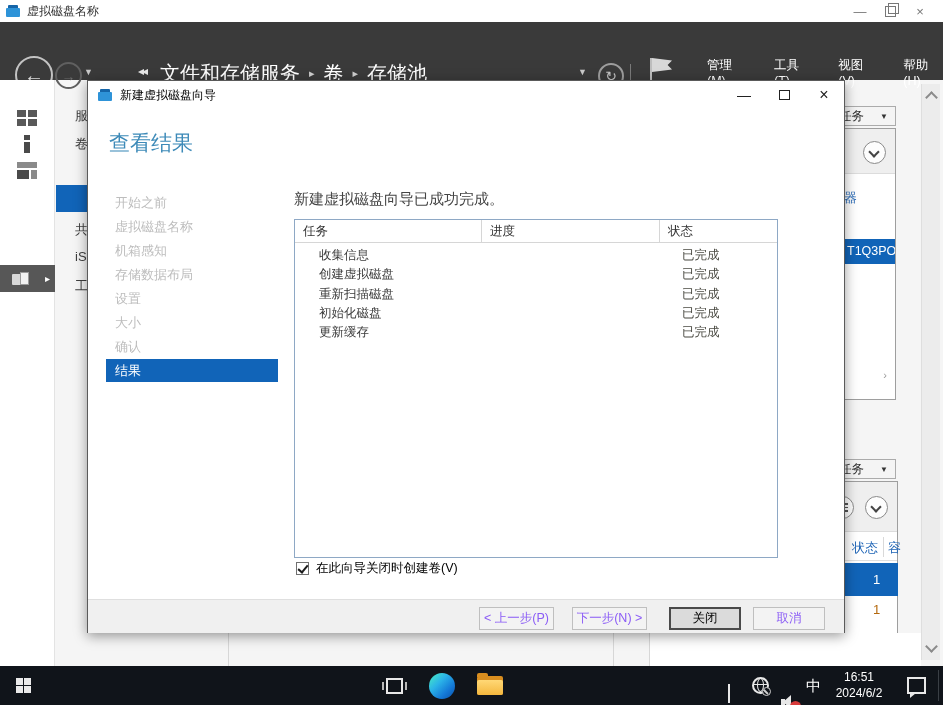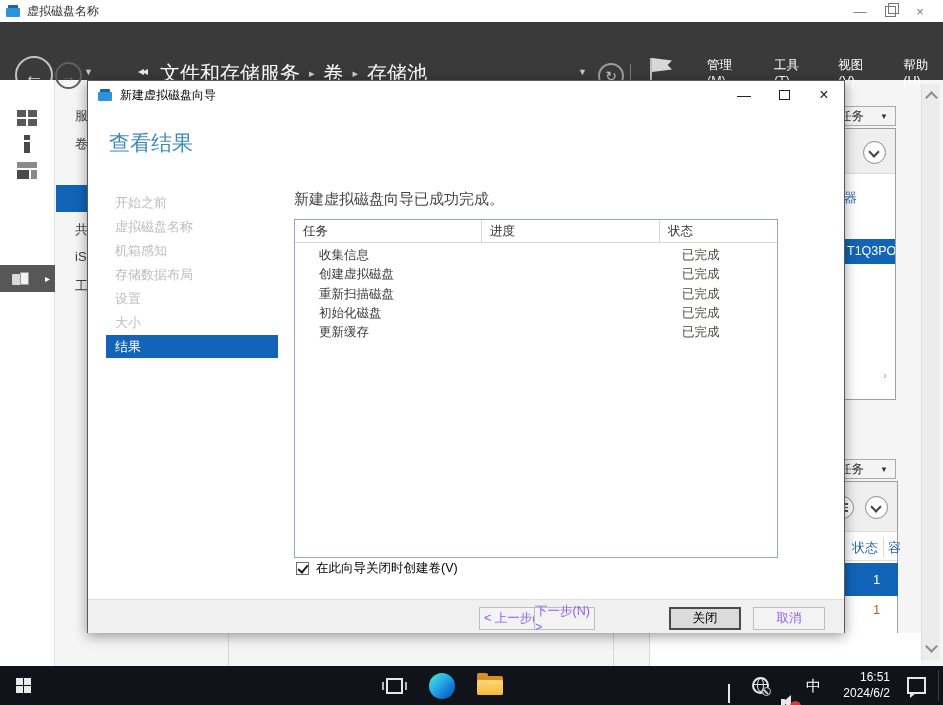--- a/index.html
+++ b/index.html
@@ -92,21 +92,21 @@
   .tray-chev{width:8px;height:8px;border-right:2px solid #e8e8e8;border-bottom:2px solid #e8e8e8;transform:rotate(-135deg);}
   .globe{width:17px;height:17px;border:2px solid #e8e8e8;border-radius:50%;position:relative;box-sizing:border-box;}
   .globe:before{content:"";position:absolute;left:3px;top:-1px;width:7px;height:14px;border:1px solid #e8e8e8;border-radius:50%;box-sizing:border-box;}
   .globe:after{content:"";position:absolute;left:-1px;top:5px;width:15px;height:1px;background:#e8e8e8;}
   .globe .nonet{position:absolute;right:-4px;bottom:-4px;width:9px;height:9px;border-radius:50%;background:#10141a;border:1.5px solid #d0d0d0;box-sizing:border-box;}
   .globe .nonet:before{content:"";position:absolute;left:0px;top:2.5px;width:6px;height:1.5px;background:#d0d0d0;transform:rotate(45deg);}
   .speaker{position:relative;width:16px;height:14px;}
   .speaker .body{position:absolute;left:0;top:4px;width:4px;height:6px;background:#e8e8e8;}
   .speaker .cone{position:absolute;left:2px;top:0;width:0;height:0;border-right:8px solid #e8e8e8;border-top:7px solid transparent;border-bottom:7px solid transparent;}
   .speaker .mute{position:absolute;right:-4px;bottom:-3px;width:11px;height:11px;border-radius:50%;background:#d83b3b;color:#fff;font-size:8px;line-height:11px;text-align:center;}
-  .clock{color:#fff;font-size:12px;text-align:right;line-height:16px;}
+  .clock{color:#fff;font-size:12px;text-align:center;line-height:16px;}
   .ac-glyph{width:15px;height:13px;border:2px solid #e8e8e8;position:relative;}
   .ac-glyph:after{content:"";position:absolute;left:1px;bottom:-6px;width:0;height:0;border-top:5px solid #e8e8e8;border-right:6px solid transparent;}
 </style>
 </head>
 <body>
 
 <div class="abs titlebar flex">
   <div class="sm-ico" style="margin-left:6px;">
       <div class="lid"></div>
       <div class="box"></div>
@@ -253,20 +253,21 @@
 
   <div class="abs page-title" style="left:21px;top:48px;">查看结果</div>
 
   <div class="abs" style="left:18px;top:110px;">
     <div class="step">开始之前</div>
     <div class="step">虚拟磁盘名称</div>
     <div class="step">机箱感知</div>
     <div class="step">存储数据布局</div>
     <div class="step">设置</div>
     <div class="step">大小</div>
+    <div class="step">确认</div>
     <div class="step active">结果</div>
   </div>
 
   <div class="abs" style="left:206px;top:109px;font-size:15px;color:#444;">新建虚拟磁盘向导已成功完成。</div>
 
   <div class="abs wiztable" style="left:206px;top:138px;width:484px;height:339px;">
     <div class="flex" style="height:22px;border-bottom:1px solid #d6d6d6;">
       <div class="th" style="width:187px;">任务</div>
       <div class="th" style="width:178px;">进度</div>
       <div class="th last" style="flex:1;">状态</div>
@@ -302,21 +303,21 @@
 
   <div class="abs flex" style="left:208px;top:479px;">
     <span class="cbx">
         <span class="mark"></span>
       </span>
     <span style="margin-left:7px;font-size:12.5px;color:#000;">在此向导关闭时创建卷(V)</span>
   </div>
 
   <div class="abs dlg-footer">
     <div class="abs btn disabled" style="left:391px;top:7px;width:75px;">&lt; 上一步(P)</div>
-    <div class="abs btn disabled" style="left:446px;top:7px;width:61px;">下一步(N) &gt;</div>
+    <div class="abs btn disabled" style="left:484px;top:7px;width:75px;">下一步(N) &gt;</div>
     <div class="abs btn default" style="left:581px;top:7px;width:72px;">关闭</div>
     <div class="abs btn disabled" style="left:665px;top:7px;width:72px;">取消</div>
   </div>
 </div>
 
 <div class="abs taskbar">
   <div class="abs flex" style="left:0;top:0;width:47px;height:39px;justify-content:center;">
     <div class="winlogo">
         <div></div>
         <div></div>

